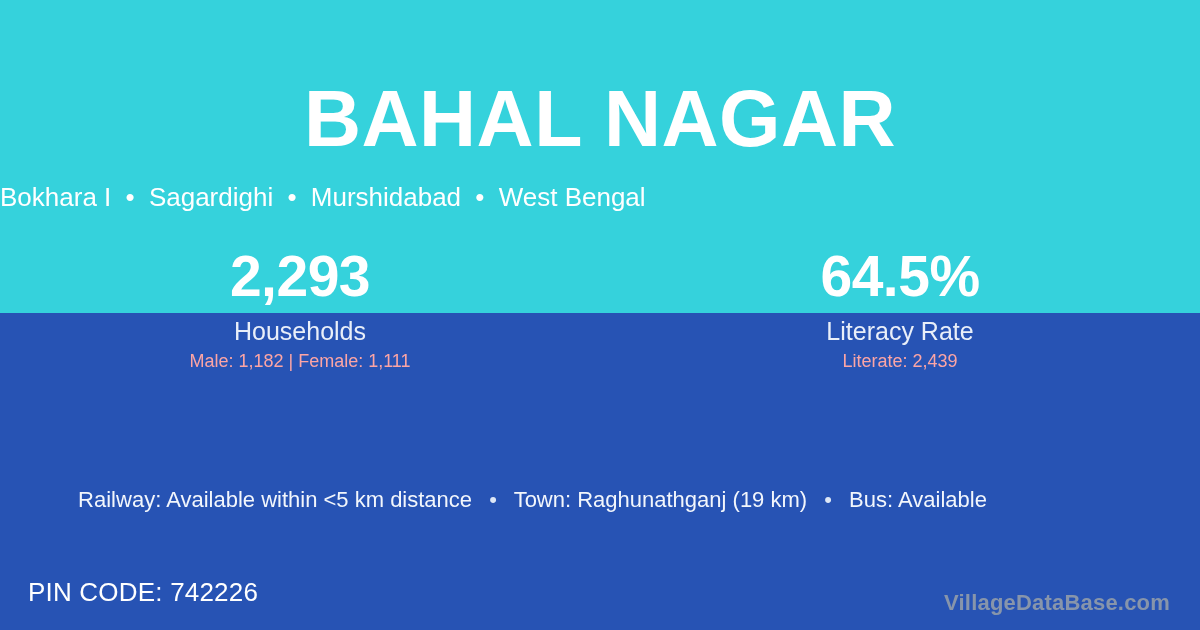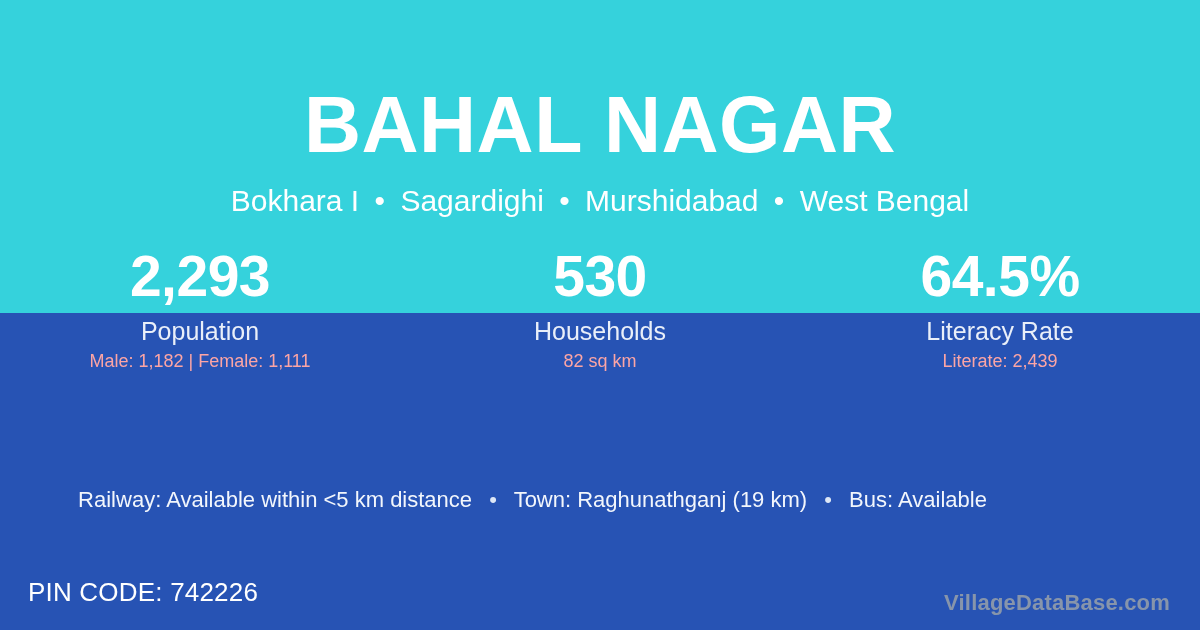--- a/index.html
+++ b/index.html
@@ -30,40 +30,40 @@
     top: 0;
     width: 1200px;
     height: 313px;
     background: #35d2dc;
   }
 
   
   .title {
     position: absolute;
     left: 0;
-    top: 84px;
+    top: 78px;
     width: 1200px;
     text-align: center;
     color: #ffffff;
     font-size: 79px;
     font-weight: 700;
     letter-spacing: 0.5px;
     line-height: 1.05;
     white-space: nowrap;
   }
 
   
   .subtitle {
     position: absolute;
     left: 0;
     top: 181px;
     width: 1200px;
-    text-align: center;
+    text-align: left;
     color: #ffffff;
-    font-size: 30px;
+    font-size: 26px;
     font-weight: 400;
     line-height: 1.3;
     white-space: nowrap;
   }
   .subtitle .sep {
     padding: 0 7px;
   }
 
   
   .stats {
@@ -161,29 +161,24 @@
     <span class="sep">•</span>
     <span>Murshidabad</span>
     <span class="sep">•</span>
     <span>West Bengal</span>
   </div>
 
   <div class="stats">
 
     <div class="stat">
       <div class="stat-value">2,293</div>
-      <div class="stat-label">Population</div>
+      <div class="stat-label">Households</div>
       <div class="stat-sub">Male: 1,182 | Female: 1,111</div>
     </div>
 
-    <div class="stat">
-      <div class="stat-value">530</div>
-      <div class="stat-label">Households</div>
-      <div class="stat-sub">82 sq km</div>
-    </div>
 
     <div class="stat">
       <div class="stat-value">64.5%</div>
       <div class="stat-label">Literacy Rate</div>
       <div class="stat-sub">Literate: 2,439</div>
     </div>
 
   </div>
 
   <div class="amenities">

